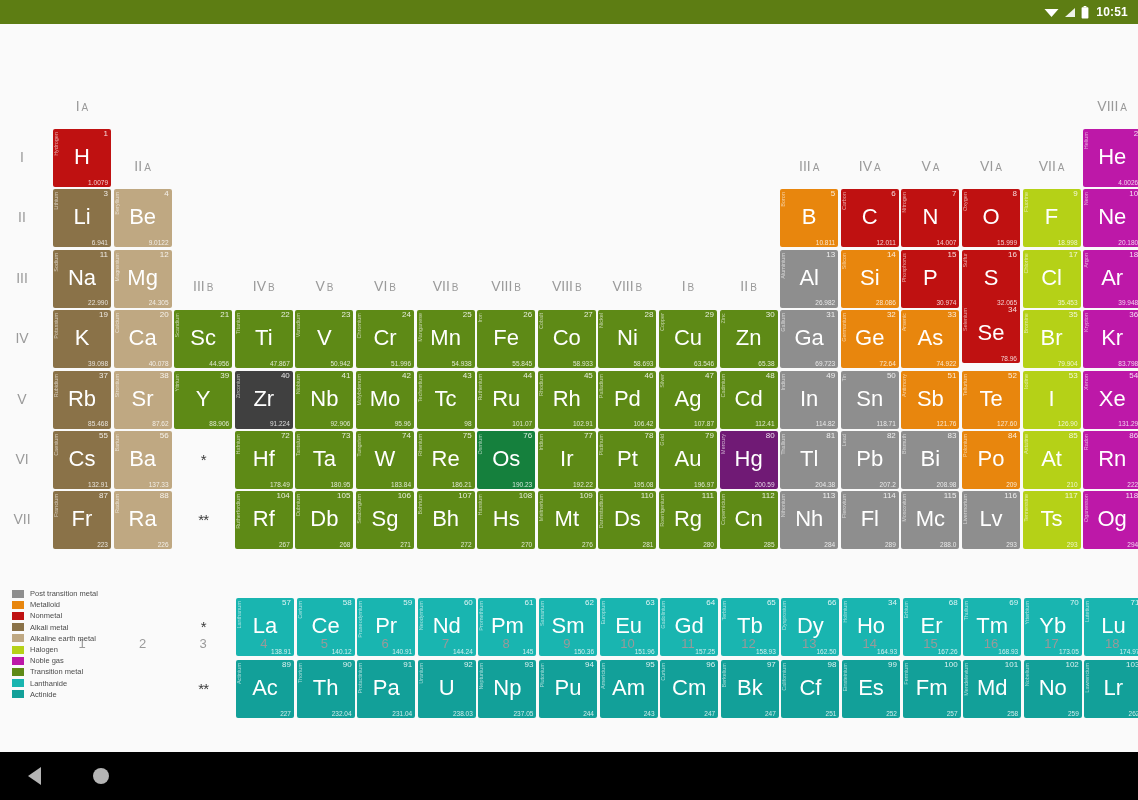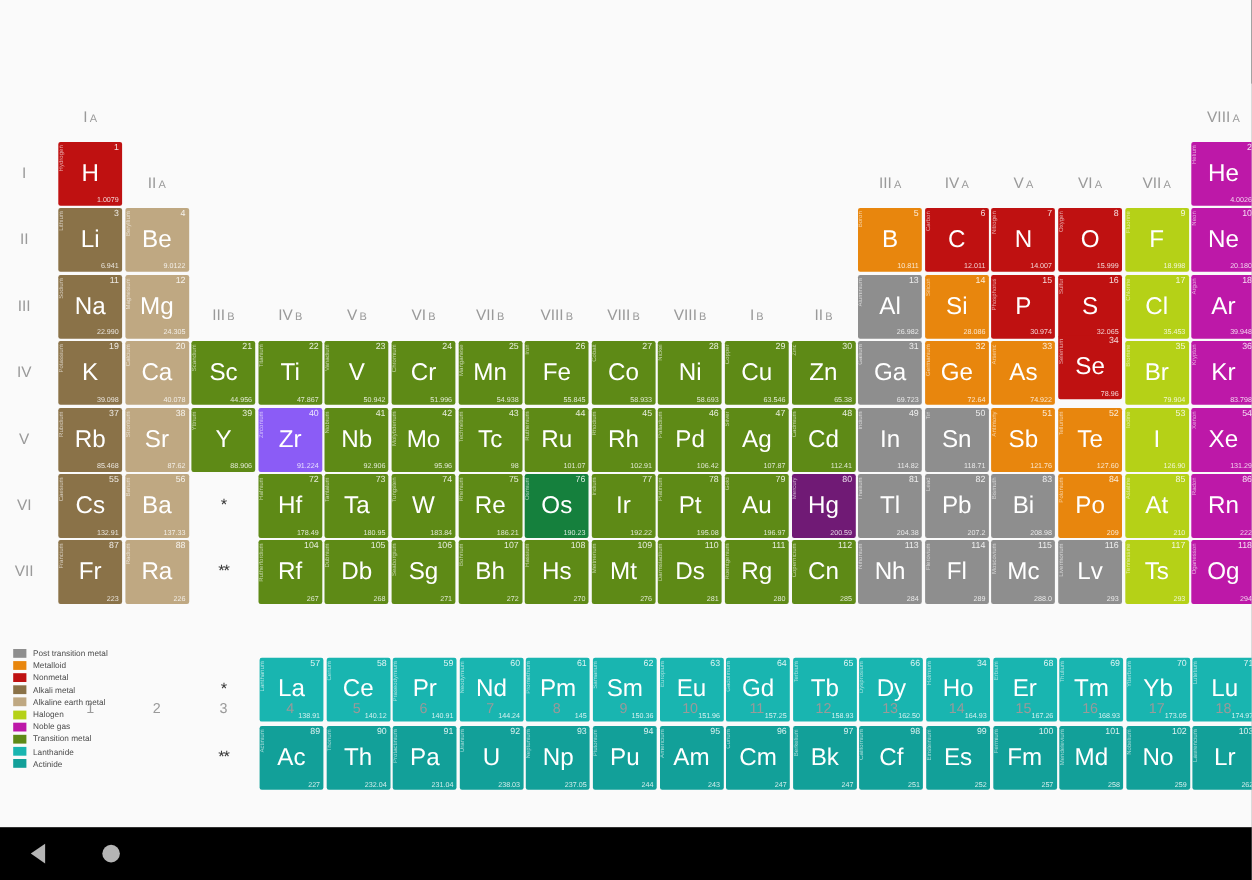--- a/index.html
+++ b/index.html
@@ -124,20 +124,33 @@
   .nav-home {
     width: 16px; height: 16px; border-radius: 50%;
     background: #b5b5b5; margin-left: 52px; cursor: pointer;
   }
 </style>
 </head>
 <body>
 
 <div id="app">
 
+  <div class="statusbar">
+    <svg class="sb-ico" width="15" height="12" viewBox="0 0 15 12">
+      <path d="M0.5 3 L7.5 11 L14.5 3 Z" fill="#ffffff"></path>
+    </svg>
+    <svg class="sb-ico" width="12" height="12" viewBox="0 0 12 12">
+      <path d="M1 11 L11 11 L11 2 Z" fill="#ffffff" opacity="0.9"></path>
+    </svg>
+    <svg class="sb-ico" width="8" height="13" viewBox="0 0 8 13">
+      <rect x="2.6" y="0" width="2.8" height="1.3" fill="#ffffff"></rect>
+      <rect x="0.6" y="1.3" width="6.8" height="11.2" rx="0.8" fill="#ffffff"></rect>
+    </svg>
+    <span class="sb-time">10:51</span>
+  </div>
 
 
   <div class="content">
     <div id="grid-layer">
         <div class="cell" style="left: 53px; top: 53px; background: rgb(191, 17, 17);">
           <span class="nm">Hydrogen</span>
           <span class="num">1</span>
           <span class="sym">H</span>
           <span class="mass">1.0079</span>
         </div>
@@ -362,21 +375,21 @@
           <span class="num">38</span>
           <span class="sym">Sr</span>
           <span class="mass">87.62</span>
         </div>
         <div class="cell" style="left: 174.2px; top: 294.6px; background: rgb(94, 138, 22);">
           <span class="nm">Yttrium</span>
           <span class="num">39</span>
           <span class="sym">Y</span>
           <span class="mass">88.906</span>
         </div>
-        <div class="cell" style="left: 234.8px; top: 294.6px; background: #8b5cf6;">
+        <div class="cell" style="left: 234.8px; top: 294.6px; background: #404040;">
           <span class="nm">Zirconium</span>
           <span class="num">40</span>
           <span class="sym">Zr</span>
           <span class="mass">91.224</span>
         </div>
         <div class="cell" style="left: 295.4px; top: 294.6px; background: rgb(94, 138, 22);">
           <span class="nm">Niobium</span>
           <span class="num">41</span>
           <span class="sym">Nb</span>
           <span class="mass">92.906</span>

